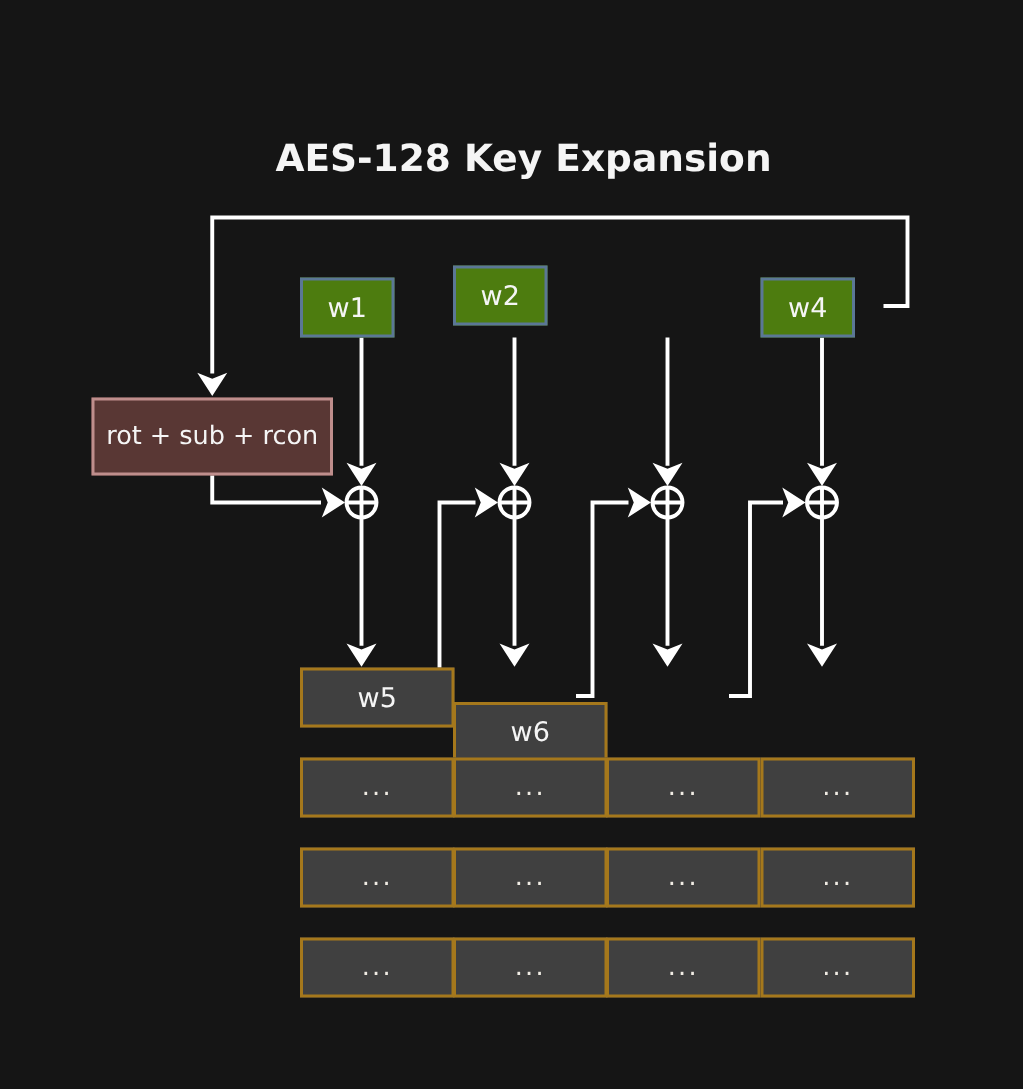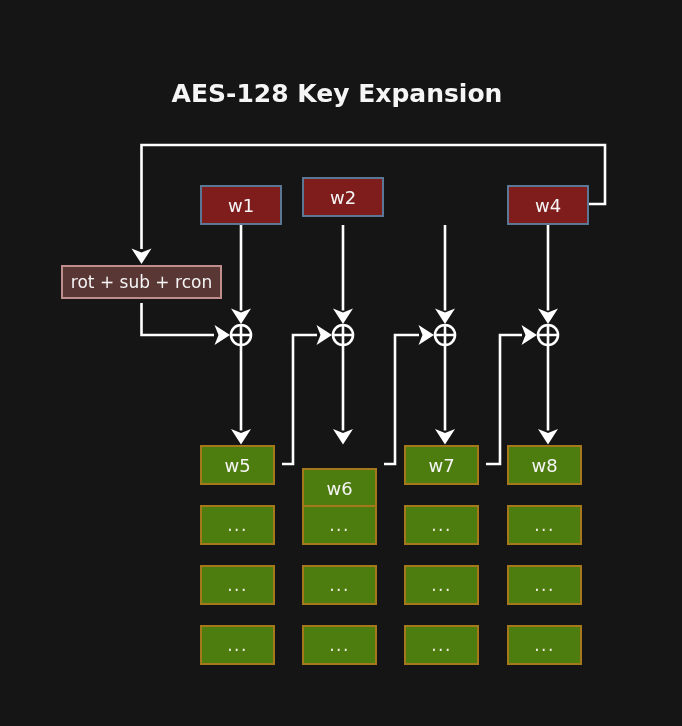--- a/index.html
+++ b/index.html
@@ -9,21 +9,21 @@
     height: 726px;
     background: #151515;
     overflow: hidden;
     font-family: "DejaVu Sans", "Liberation Sans", sans-serif;
   }
   .title {
     position: absolute;
     left: 333px;
     top: 75px;
     transform: translateX(-50%);
-    margin: 4px;
+    margin: 16px;
     font-size: 25px;
     font-weight: bold;
     color: #f5f5f5;
     white-space: nowrap;
   }
   .connector-layer {
     position: absolute;
     left: 0; top: 0;
     width: 682px; height: 726px;
   }
@@ -45,33 +45,33 @@
     position: absolute;
     box-sizing: border-box;
     display: flex;
     align-items: center;
     justify-content: center;
     color: #f5f5f5;
     font-size: 18px;
     white-space: nowrap;
   }
   .key-box {
-    width: 82px; height: 40px;
-    background: #7f1d1d;
+    width: 63px; height: 40px;
+    background: #4d7c0f;
     border: 2.5px solid #5b7796;
   }
   .op-box {
-    width: 161px; height: 34px;
+    width: 161px; height: 52px;
     background: #593734;
     border: 2.5px solid #bf8e8c;
     font-size: 17px;
   }
   .word-box {
-    width: 75px; height: 40px;
-    background: #4d7c0f;
+    width: 103px; height: 40px;
+    background: #404040;
     border: 2.5px solid #a5781c;
   }
   .dots-box {
     font-size: 17px;
     letter-spacing: 1.5px;
     color: #f0ece4;
   }
 </style>
 </head>
 <body>
@@ -144,22 +144,20 @@
   </svg>
 
   <div class="box key-box" style="left:200px;top:185px">w1</div>
   <div class="box key-box" style="left:302px;top:177px">w2</div>
   <div class="box key-box" style="left:507px;top:185px">w4</div>
 
   <div class="box op-box" style="left:61px;top:265px">rot + sub + rcon</div>
 
   <div class="box word-box" style="left:200px;top:445px">w5</div>
   <div class="box word-box" style="left:302px;top:468px">w6</div>
-  <div class="box word-box" style="left:404px;top:445px">w7</div>
-  <div class="box word-box" style="left:507px;top:445px">w8</div>
 
   <div class="box word-box dots-box" style="left:200px;top:505px">...</div>
   <div class="box word-box dots-box" style="left:302px;top:505px">...</div>
   <div class="box word-box dots-box" style="left:404px;top:505px">...</div>
   <div class="box word-box dots-box" style="left:507px;top:505px">...</div>
 
   <div class="box word-box dots-box" style="left:200px;top:565px">...</div>
   <div class="box word-box dots-box" style="left:302px;top:565px">...</div>
   <div class="box word-box dots-box" style="left:404px;top:565px">...</div>
   <div class="box word-box dots-box" style="left:507px;top:565px">...</div>

